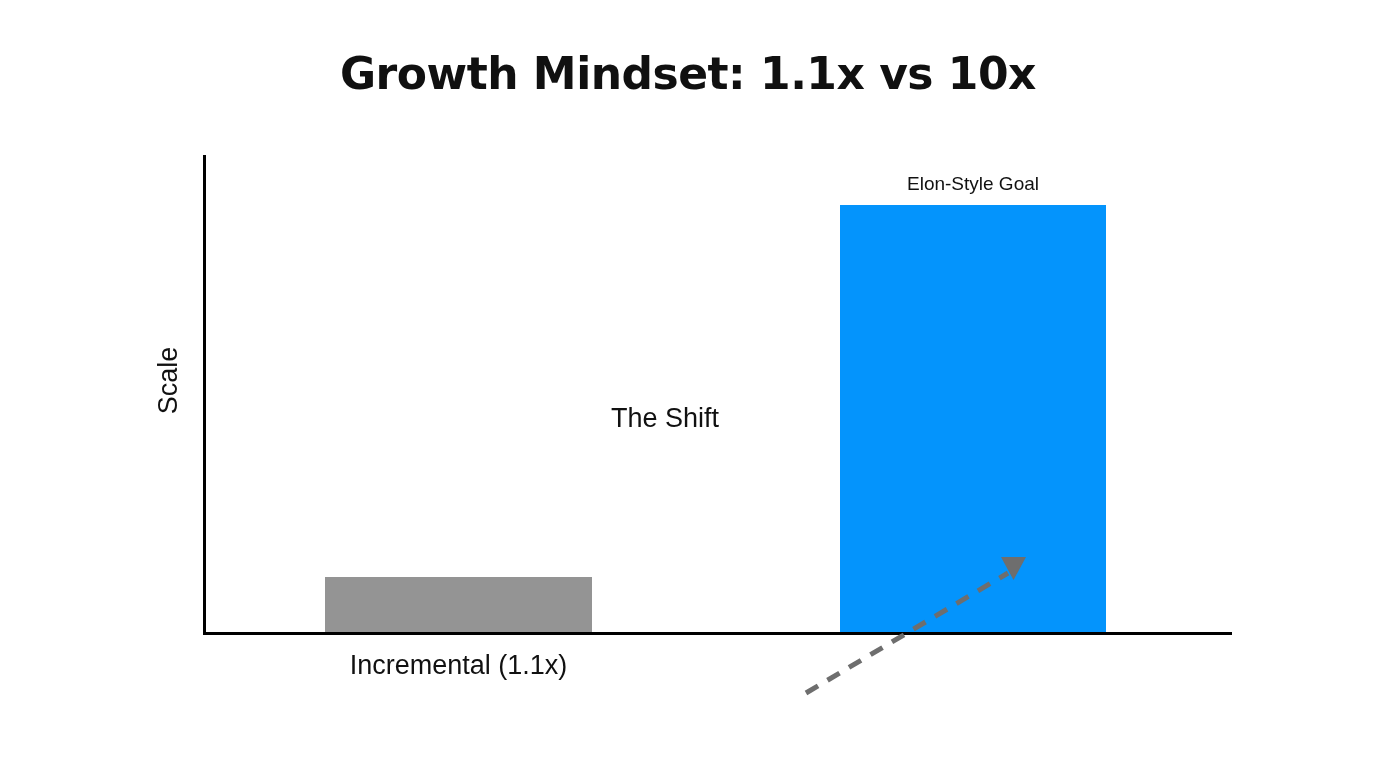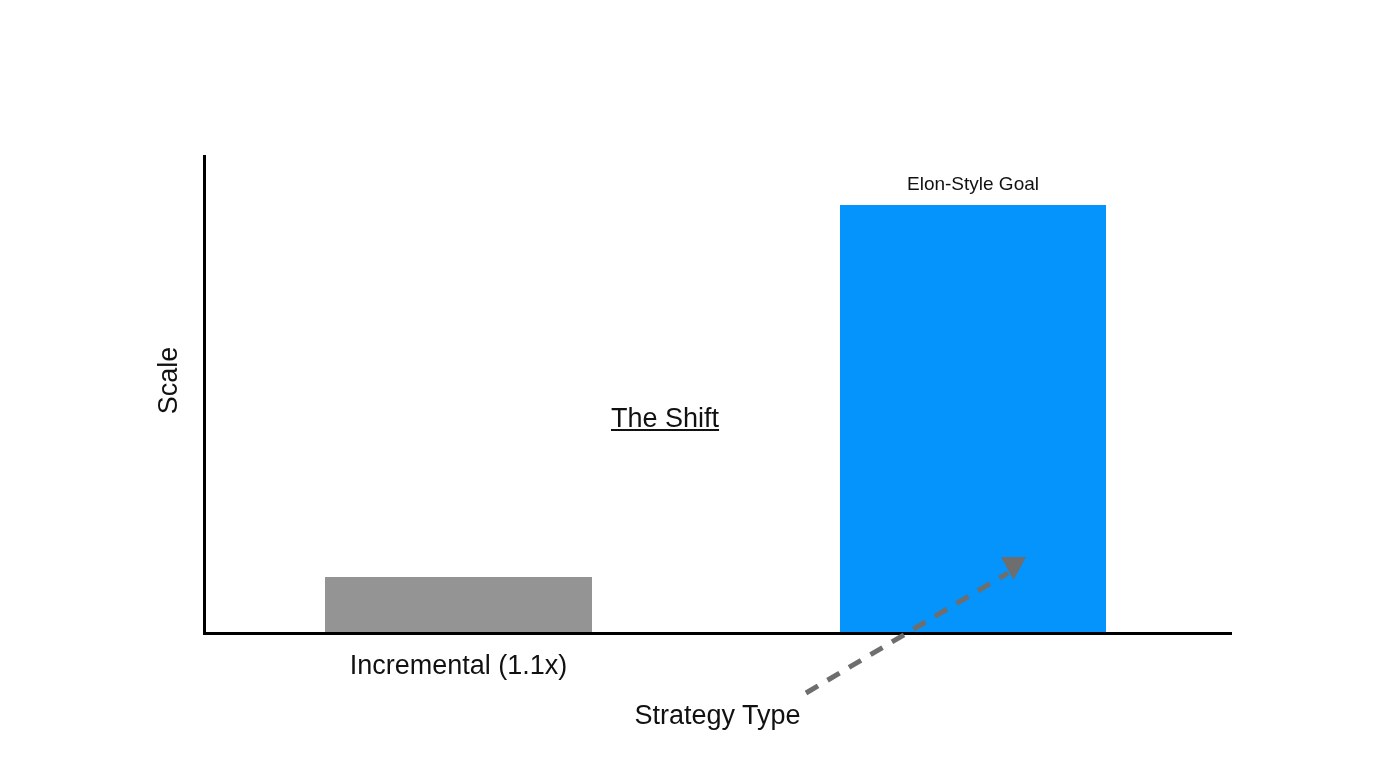--- a/index.html
+++ b/index.html
@@ -94,21 +94,20 @@
   }
 
   
   #shift-annotation {
     position: absolute;
     left: 408px;
     top: 248px;
     font-size: 27px;
     color: #111111;
     white-space: nowrap;
-    text-decoration: underline;
   }
 
   #shift-arrow-svg {
     position: absolute;
     left: 380px;
     top: 235px;
     width: 460px;
     height: 200px;
     overflow: visible;
   }
@@ -147,20 +146,21 @@
     white-space: nowrap;
     transform: rotate(-90deg);
     transform-origin: center center;
   }
 </style>
 </head>
 <body>
 
 <div id="figure">
 
+  <div id="chart-title">Growth Mindset: 1.1x vs 10x</div>
 
   <div id="plot-area">
 
     <div class="axis-spine" id="y-axis-spine"></div>
     <div class="axis-spine" id="x-axis-spine"></div>
 
     <div class="bar" id="bar-incremental"></div>
 
     <div class="bar" id="bar-moonshot"></div>
 
@@ -171,17 +171,16 @@
     <svg id="shift-arrow-svg" viewBox="0 0 460 200" xmlns="http://www.w3.org/2000/svg">
       <line x1="223" y1="303" x2="425" y2="183" stroke="#6e6e6e" stroke-width="5" stroke-dasharray="14 11" stroke-linecap="butt"></line>
       <polygon points="418,167 443,167 430.5,190" fill="#6e6e6e"></polygon>
     </svg>
 
     <div class="tick-label" id="tick-label-incremental">Incremental (1.1x)</div>
 
 
   </div>
 
-  <div id="x-axis-title">Strategy Type</div>
 
   <div id="y-axis-title">Scale</div>
 
 </div>
 
 </body></html>

